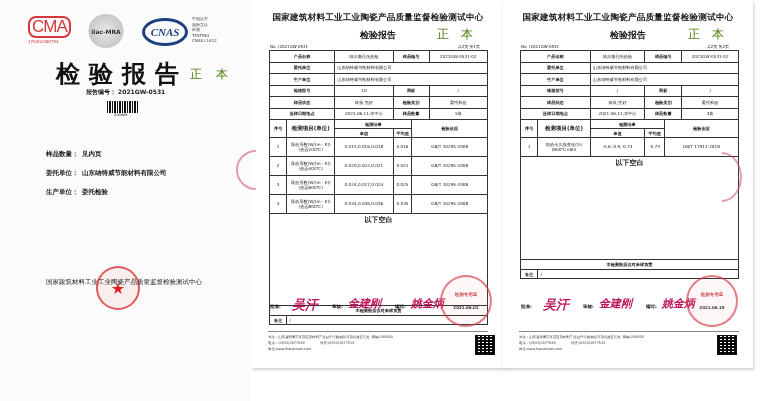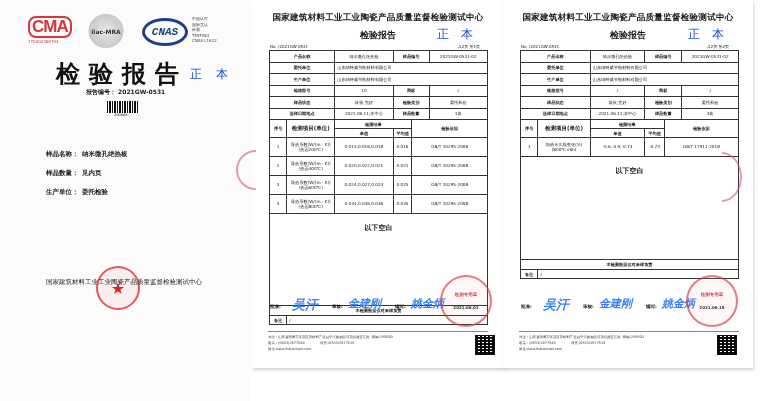--- a/index.html
+++ b/index.html
@@ -3,29 +3,29 @@
 <meta charset="utf-8">
 <style>
   * { box-sizing: border-box; margin: 0; padding: 0; }
   html, body { width: 760px; height: 401px; background: #ffffff; overflow: hidden; }
   body { position: relative; font-family: "DejaVu Sans", sans-serif; color: #1a1a1a; }
 
   
   .cover { position: absolute; left: 0; top: 0; width: 250px; height: 401px; background: #fbfbfb; }
   .logos { position: absolute; top: 12px; left: 28px; width: 200px; height: 40px; }
   .logo-cma { position: absolute; left: 0; top: 4px; width: 36px; height: 28px; }
-  .logo-cma .mark { font-family: "Liberation Sans", sans-serif; font-weight: bold; color: #d2383c; font-size: 17px; letter-spacing: -1px; border: 2px solid #d2383c; border-radius: 8px; padding: 0 2px; line-height: 18px; display: inline-block; }
+  .logo-cma .mark { font-family: "Liberation Sans", sans-serif; font-weight: normal; color: #d2383c; font-size: 17px; letter-spacing: -1px; border: 2px solid #d2383c; border-radius: 8px; padding: 0 2px; line-height: 18px; display: inline-block; }
   .logo-cma .num { font-size: 4px; color: #d2383c; margin-top: 1px; }
   .logo-ilac { position: absolute; left: 60px; top: 2px; width: 36px; height: 34px; border-radius: 50%; background: radial-gradient(circle, #e8e8e8 0%, #c8c8c8 70%, #fff 72%); display: flex; align-items: center; justify-content: center; font-size: 6px; color: #333; font-weight: bold; }
   .logo-cnas { position: absolute; left: 114px; top: 2px; width: 70px; height: 36px; }
-  .cnas-oval { position: absolute; left: 0; top: 4px; width: 46px; height: 28px; border: 3px solid #1d3f84; border-radius: 50%; display: flex; align-items: center; justify-content: center; font-family: Liberation Mono, monospace; font-weight: bold; font-style: italic; color: #1d3f84; font-size: 11px; }
+  .cnas-oval { position: absolute; left: 0; top: 4px; width: 46px; height: 28px; border: 3px solid #1d3f84; border-radius: 50%; display: flex; align-items: center; justify-content: center; font-family: Liberation Serif, serif; font-weight: bold; font-style: italic; color: #1d3f84; font-size: 11px; }
   .cnas-text { position: absolute; left: 50px; top: 2px; font-size: 4px; line-height: 5.5px; color: #444; white-space: nowrap; }
 
   .cover-title { position: absolute; top: 58px; left: 56px; font-family: "DejaVu Serif", serif; font-weight: bold; font-size: 24px; letter-spacing: 9px; color: #111; }
-  .stamp-zhengben { position: absolute; color: #1d4ed8; font-family: Liberation Serif, serif; letter-spacing: 14px; }
+  .stamp-zhengben { position: absolute; color: #4d7c0f; font-family: Liberation Serif, serif; letter-spacing: 14px; }
   .cover .stamp-zhengben { top: 66px; left: 190px; font-size: 12px; }
   .report-no { position: absolute; top: 88px; left: 86px; font-size: 6px; font-weight: bold; white-space: nowrap; }
   .barcode { position: absolute; top: 101px; left: 107px; width: 32px; height: 12px;
     background: repeating-linear-gradient(90deg, #111 0 1px, #fff 1px 2px, #111 2px 4px, #fff 4px 5px); }
   .barcode-num { position: absolute; top: 113px; left: 114px; font-size: 3.5px; }
 
   .cover-fields { position: absolute; top: 150px; left: 46px; font-size: 6.5px; font-weight: bold; }
   .cover-field { height: 19px; white-space: nowrap; }
   .cover-field .lbl { display: inline-block; width: 36px; }
 
@@ -46,28 +46,28 @@
   .page .stamp-zhengben { top: 26px; left: 185px; font-size: 12px; letter-spacing: 12px; }
   .no-line { position: absolute; top: 44px; left: 18px; font-size: 4px; }
   .page-of { position: absolute; top: 44px; right: 24px; font-size: 4px; }
 
   table.report { position: absolute; top: 50px; left: 17px; width: 219px; border-collapse: collapse; font-size: 4.2px; text-align: center; }
   table.report td { border: 0.8px solid #333; height: 11.5px; padding: 0 2px; white-space: nowrap; overflow: hidden; }
   table.report td.left { text-align: left; }
   table.report td.bold { font-weight: bold; }
   table.report tr.hdr td { height: 9px; }
   table.report tr.data td { height: 19px; line-height: 5.5px; }
-  table.report tr.blank td { height: 92px; vertical-align: top; font-family: "DejaVu Serif", serif; font-weight: bold; font-size: 7px; padding-top: 9px; }
+  table.report tr.blank td { height: 92px; vertical-align: top; font-family: "DejaVu Serif", serif; font-weight: bold; font-size: 7px; padding-top: 1px; }
   .page-3 table.report tr.blank td { height: 103px; }
   table.report tr.note td { height: 10px; }
   table.report tr.remark td { height: 9px; }
 
   .sign-row { position: absolute; top: 296px; left: 18px; width: 205px; height: 22px; font-size: 4.5px; font-weight: bold; }
   .sign-row .slot { position: absolute; top: 8px; white-space: nowrap; }
-  .signature { position: absolute; font-family: "DejaVu Serif", serif; font-style: italic; color: #3b82f6; font-size: 13px; top: 0; }
+  .signature { position: absolute; font-family: "DejaVu Serif", serif; font-style: italic; color: #be185d; font-size: 13px; top: 0; }
   .seal-page { width: 52px; height: 52px; top: 275px; border-color: rgba(210, 60, 70, 0.65); flex-direction: column; background: rgba(235, 120, 130, 0.06); font-size: 4.5px; font-weight: bold; color: rgba(200, 50, 60, 0.85); }
   .page-2 .seal-page { left: 188px; }
   .page-3 .seal-page { left: 183px; }
   .seal-page .date { margin-top: 8px; font-size: 4px; color: #333; }
 
   .footer-rule { position: absolute; top: 331px; left: 16px; width: 220px; border-top: 0.8px solid #888; }
   .footer-lines { position: absolute; top: 334px; left: 16px; font-size: 3.4px; line-height: 6px; color: #333; }
   .footer-lines .row { white-space: nowrap; }
   .footer-lines .tab { display: inline-block; width: 52px; }
   .qrcode { position: absolute; top: 336px; width: 18px; height: 18px;
@@ -106,24 +106,24 @@
 
   <div class="report-no">
     <span>报告编号：</span>
     <span>2021GW-0531</span>
   </div>
   <div class="barcode"></div>
   <div class="barcode-num">Z00908</div>
 
   <div class="cover-fields">
     <div class="cover-field">
-      <span class="lbl">样品名称：</span><span>纳米微孔绝热板</span>
+      <span class="lbl">样品数量：</span><span>见内页</span>
     </div>
     <div class="cover-field">
-      <span class="lbl">样品数量：</span><span>见内页</span>
+      <span class="lbl">委托单位：</span><span>山东纳特威节能材料有限公司</span>
     </div>
     <div class="cover-field">
       <span class="lbl">生产单位：</span><span>委托检验</span>
     </div>
   </div>
 
   <div class="seal seal-center">
     <span class="star">★</span>
   </div>
   <div class="cover-footer">

